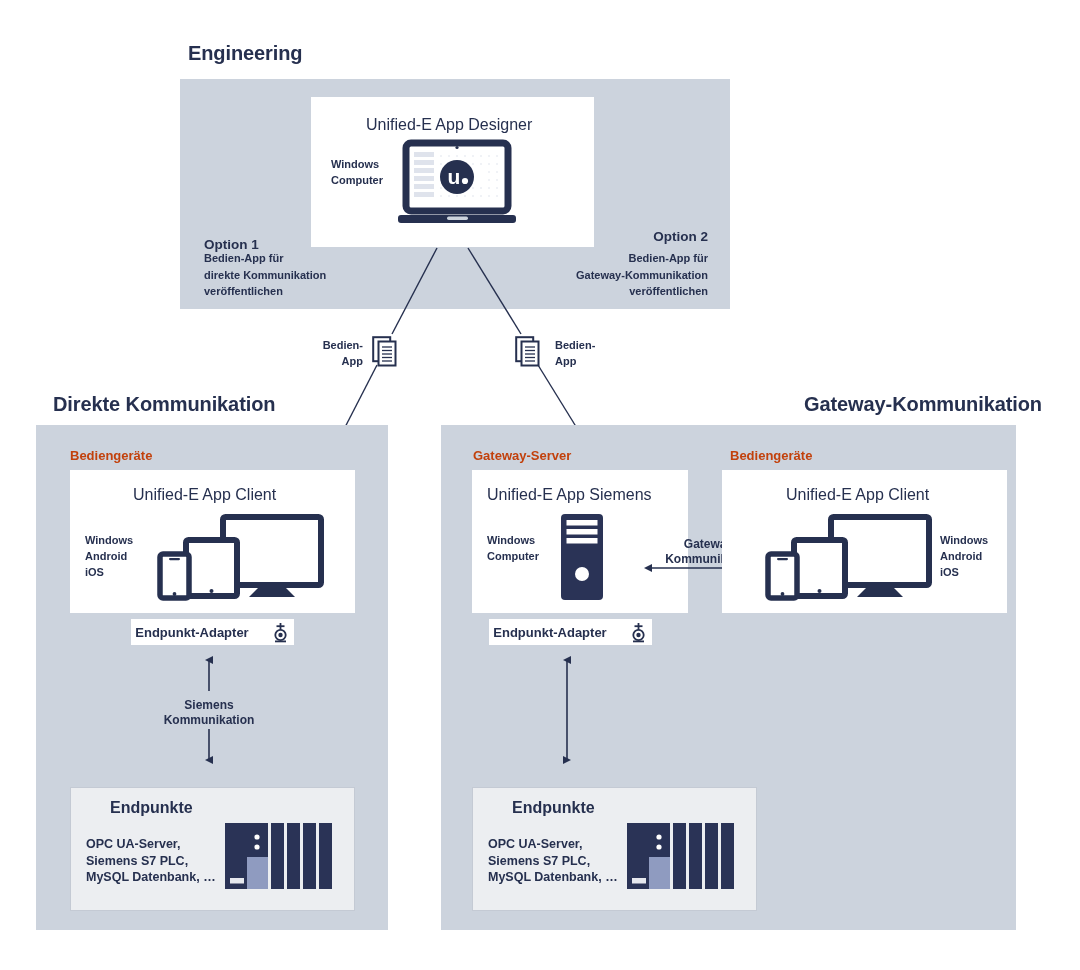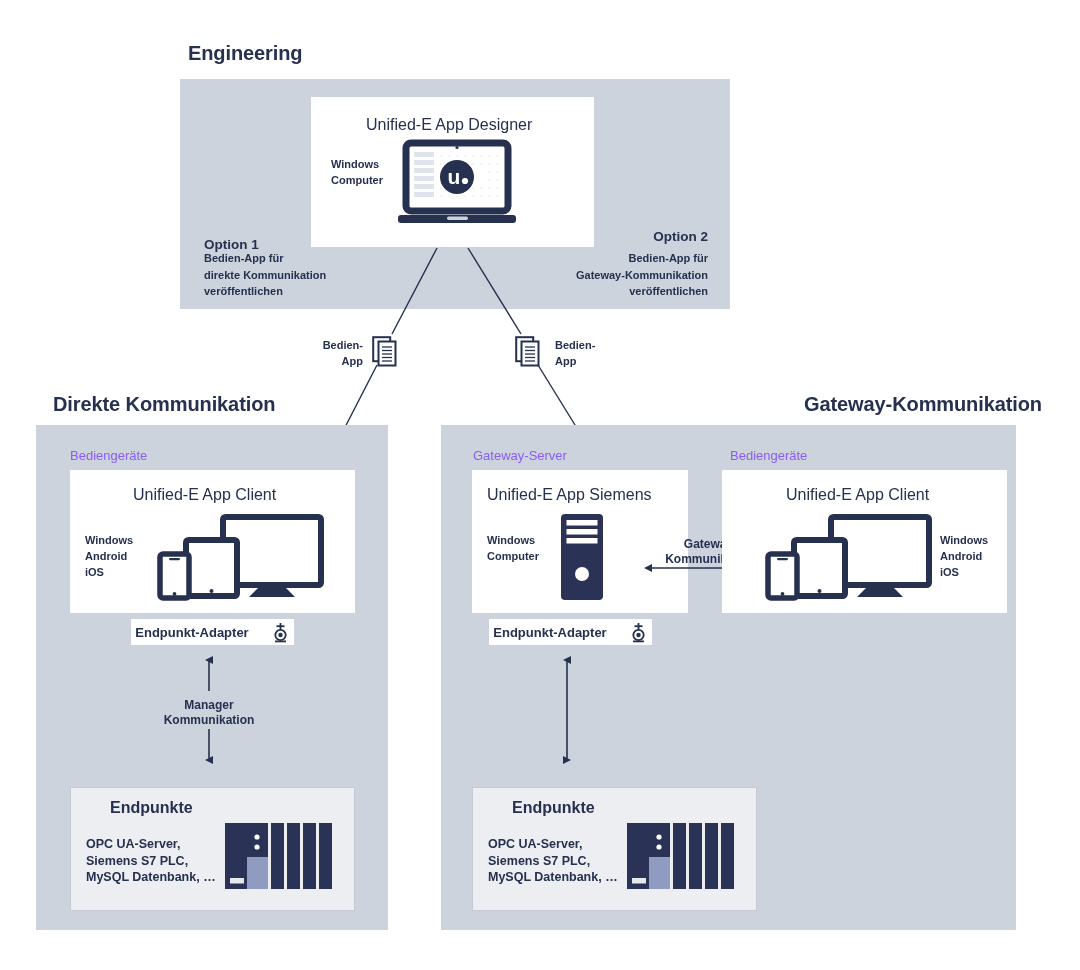--- a/index.html
+++ b/index.html
@@ -47,22 +47,22 @@
   .box-title {
     position: absolute;
     font-size: 16px;
     font-weight: normal;
     color: #26304f;
     white-space: nowrap;
   }
   .sub-label {
     position: absolute;
     font-size: 13px;
-    font-weight: normal;
-    color: #8b5cf6;
+    font-weight: bold;
+    color: #c2410c;
     white-space: nowrap;
   }
   .small-label {
     position: absolute;
     font-size: 11px;
     font-weight: bold;
     color: #26304f;
     line-height: 16px;
     white-space: nowrap;
   }
@@ -311,21 +311,21 @@
       <path d="M5,1 L9,9 L1,9 z" fill="#26304f"></path>
     </marker>
     <marker id="arrDn2" markerWidth="10" markerHeight="10" refX="5" refY="5" orient="auto" markerUnits="userSpaceOnUse">
       <path d="M5,9 L1,1 L9,1 z" fill="#26304f"></path>
     </marker>
   </defs>
   <line x1="14" y1="36" x2="14" y2="5" stroke="#26304f" stroke-width="1.6" marker-end="url(#arrUp2)"></line>
   <line x1="14" y1="74" x2="14" y2="105" stroke="#26304f" stroke-width="1.6" marker-end="url(#arrDn2)"></line>
 </svg>
 
-<div class="arrow-label" style="left:139px; top:698px; width:140px;">Manager</div>
+<div class="arrow-label" style="left:139px; top:698px; width:140px;">Siemens</div>
 <div class="arrow-label" style="left:139px; top:713px; width:140px;">Kommunikation</div>
 
 <div class="endpointbox" style="left:70px; top:787px; width:285px; height:124px;"></div>
 
 <div class="ep-title" style="left:86px; top:799px;">Endpunkte</div>
 <div class="ep-body" style="left:86px; top:836px;">OPC UA-Server,</div>
 <div class="ep-body" style="left:86px; top:852.5px;">Siemens S7 PLC,</div>
 <div class="ep-body" style="left:86px; top:869px;">MySQL Datenbank, …</div>
 
 <div class="abs" style="left:225px; top:823px;">

